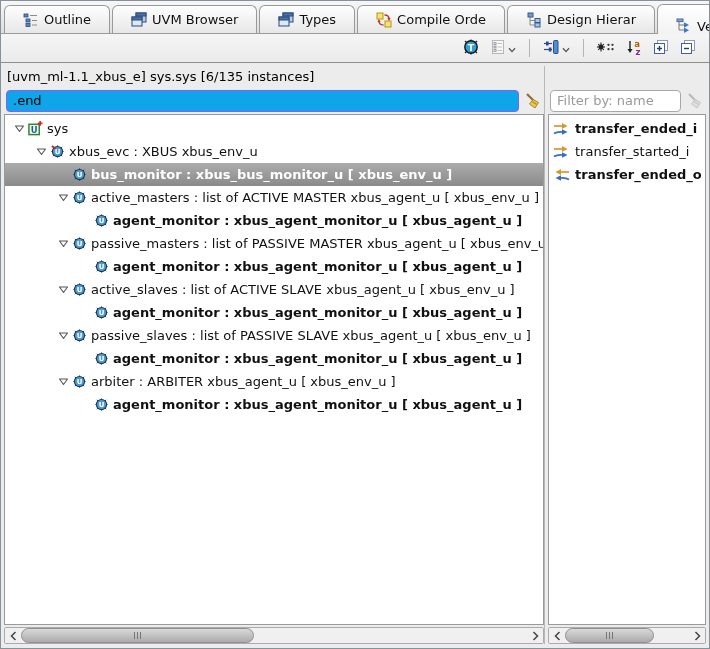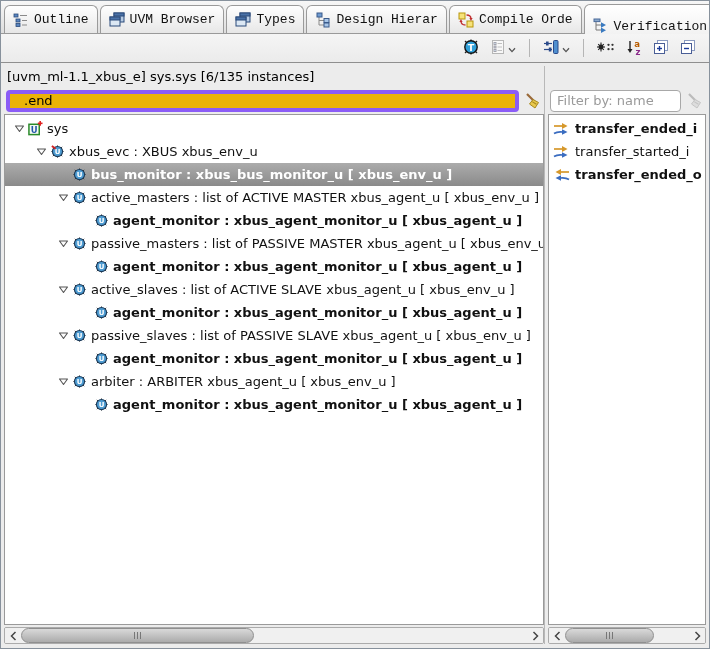--- a/index.html
+++ b/index.html
@@ -16,25 +16,25 @@
   
   .tabbar{
     height:33px;flex:0 0 33px;
     display:flex;align-items:flex-end;
     padding:3px 4px 0 3px;
     background:linear-gradient(#f7f7f7,#dedede);
     border-bottom:1px solid #9a9a9a;
   }
   .tab{
     display:flex;align-items:center;gap:5px;
-    height:28px;padding:0 8px;margin-right:2px;
+    height:28px;padding:0 18px;margin-right:2px;
     border:1px solid #9a9a9a;border-bottom:none;
     border-radius:6px 6px 0 0;
     background:linear-gradient(#fefefe,#e7e7e7);
-    white-space:nowrap;cursor:default;position:relative;font-family:Liberation Mono, monospace;
+    white-space:nowrap;cursor:default;position:relative;
   }
   .tab.active{
     background:linear-gradient(#ffffff,#f2f2f2);
     height:30px;margin-bottom:-1px;z-index:2;align-items:flex-end;
   }
   .tab .ticon{width:16px;height:16px;display:inline-flex;}
   .tab .tclose{width:12px;height:12px;margin-left:4px;display:inline-flex;}
   .winbtns{margin-left:auto;align-self:flex-start;display:flex;gap:10px;padding:5px 6px 0 0;}
   .winbtn{width:13px;height:12px;display:inline-flex;cursor:default;}
   
@@ -49,22 +49,22 @@
   .tsep{width:1px;height:18px;background:#b5b5b5;margin:0 5px;}
   
   .content{flex:1;display:flex;padding:3px 3px 4px 3px;gap:0;background:#ececec;min-height:0;}
   .left-pane{width:540px;flex:0 0 540px;display:flex;flex-direction:column;min-width:0;}
   .vsash{width:4px;flex:0 0 4px;border-left:1px solid #b8b8b8;}
   .right-pane{flex:1;display:flex;flex-direction:column;min-width:0;}
   .pane-header{height:21px;flex:0 0 21px;line-height:21px;padding:0 3px;color:#000;white-space:nowrap;overflow:hidden;}
   .io-row{height:27px;flex:0 0 27px;display:flex;align-items:center;gap:5px;padding:2px 2px;}
   .search-input{
     flex:1;height:22px;min-width:0;
-    background:#eab308;border:4px solid #8b5cf6;border-radius:4px;
-    padding:0 14px;font:13px "DejaVu Sans",sans-serif;color:#000;outline:none;
+    background:#0ea5e9;border:1px solid #8b5cf6;border-radius:4px;
+    padding:0 6px;font:13px "DejaVu Sans",sans-serif;color:#000;outline:none;
   }
   .filter-input{
     flex:1;height:22px;min-width:0;
     background:#fff;border:1px solid #a8a8a8;border-radius:4px;
     padding:0 6px;font:13px "DejaVu Sans",sans-serif;color:#444;outline:none;
   }
   .filter-input::placeholder{color:#9a9a9a;}
   .broom{width:18px;height:18px;flex:0 0 18px;display:inline-flex;cursor:default;}
   .broom.disabled{filter:grayscale(1) opacity(.4);}
   .panel-white{
@@ -145,42 +145,42 @@
               <rect x="5" y="1" width="10" height="3" fill="#4a72a8" stroke="#2a4a7a"></rect>
               <rect x="1" y="5" width="10" height="9" fill="#dce8f4" stroke="#2a4a7a"></rect>
               <rect x="1" y="5" width="10" height="3" fill="#4a72a8" stroke="#2a4a7a"></rect>
             </svg>
           </span>
           <span>Types</span>
         </div>
         <div class="tab">
           <span class="ticon">
             <svg viewBox="0 0 16 16" width="16" height="16">
+              <rect x="1" y="1" width="6" height="6" fill="#f6e27a" stroke="#b8960a"></rect>
+              <rect x="9" y="9" width="6" height="6" fill="#f6e27a" stroke="#b8960a"></rect>
+              <path d="M8.5 3 C12 3 13 4.5 13 7" fill="none" stroke="#c03030" stroke-width="1.3"></path>
+              <path d="M11.4 6 L13 9 L14.6 6 Z" fill="#c03030"></path>
+              <path d="M7.5 13 C4 13 3 11.5 3 9" fill="none" stroke="#c03030" stroke-width="1.3"></path>
+              <path d="M1.4 10 L3 7 L4.6 10 Z" fill="#c03030"></path>
+            </svg>
+          </span>
+          <span>Compile Orde</span>
+        </div>
+        <div class="tab">
+          <span class="ticon">
+            <svg viewBox="0 0 16 16" width="16" height="16">
               <g stroke="#8a8a8a" fill="none">
                 <path d="M4 5 V13 H9 M4 8.5 H9"></path>
               </g>
               <rect x="2" y="1" width="5" height="4" fill="#6f9bd1" stroke="#3a5a8a"></rect>
               <rect x="9" y="6.5" width="5" height="4" fill="#a8c6e8" stroke="#3a5a8a"></rect>
               <rect x="9" y="11" width="5" height="4" fill="#a8c6e8" stroke="#3a5a8a"></rect>
             </svg>
           </span>
           <span>Design Hierar</span>
-        </div>
-        <div class="tab">
-          <span class="ticon">
-            <svg viewBox="0 0 16 16" width="16" height="16">
-              <rect x="1" y="1" width="6" height="6" fill="#f6e27a" stroke="#b8960a"></rect>
-              <rect x="9" y="9" width="6" height="6" fill="#f6e27a" stroke="#b8960a"></rect>
-              <path d="M8.5 3 C12 3 13 4.5 13 7" fill="none" stroke="#c03030" stroke-width="1.3"></path>
-              <path d="M11.4 6 L13 9 L14.6 6 Z" fill="#c03030"></path>
-              <path d="M7.5 13 C4 13 3 11.5 3 9" fill="none" stroke="#c03030" stroke-width="1.3"></path>
-              <path d="M1.4 10 L3 7 L4.6 10 Z" fill="#c03030"></path>
-            </svg>
-          </span>
-          <span>Compile Orde</span>
         </div>
         <div class="tab active">
           <span class="ticon">
             <svg viewBox="0 0 16 16" width="16" height="16">
               <g stroke="#777" fill="none">
                 <path d="M3 4 V12 H8 M3 7 H8"></path>
               </g>
               <rect x="1" y="1" width="6" height="2.6" fill="#8aa8cc" stroke="#4a6a9a"></rect>
               <path d="M8 4.2 L13 7 L8 9.8 Z" fill="#3a7ac0"></path>
               <path d="M8 9.4 L13 12.2 L8 15 Z" fill="#3a7ac0"></path>

